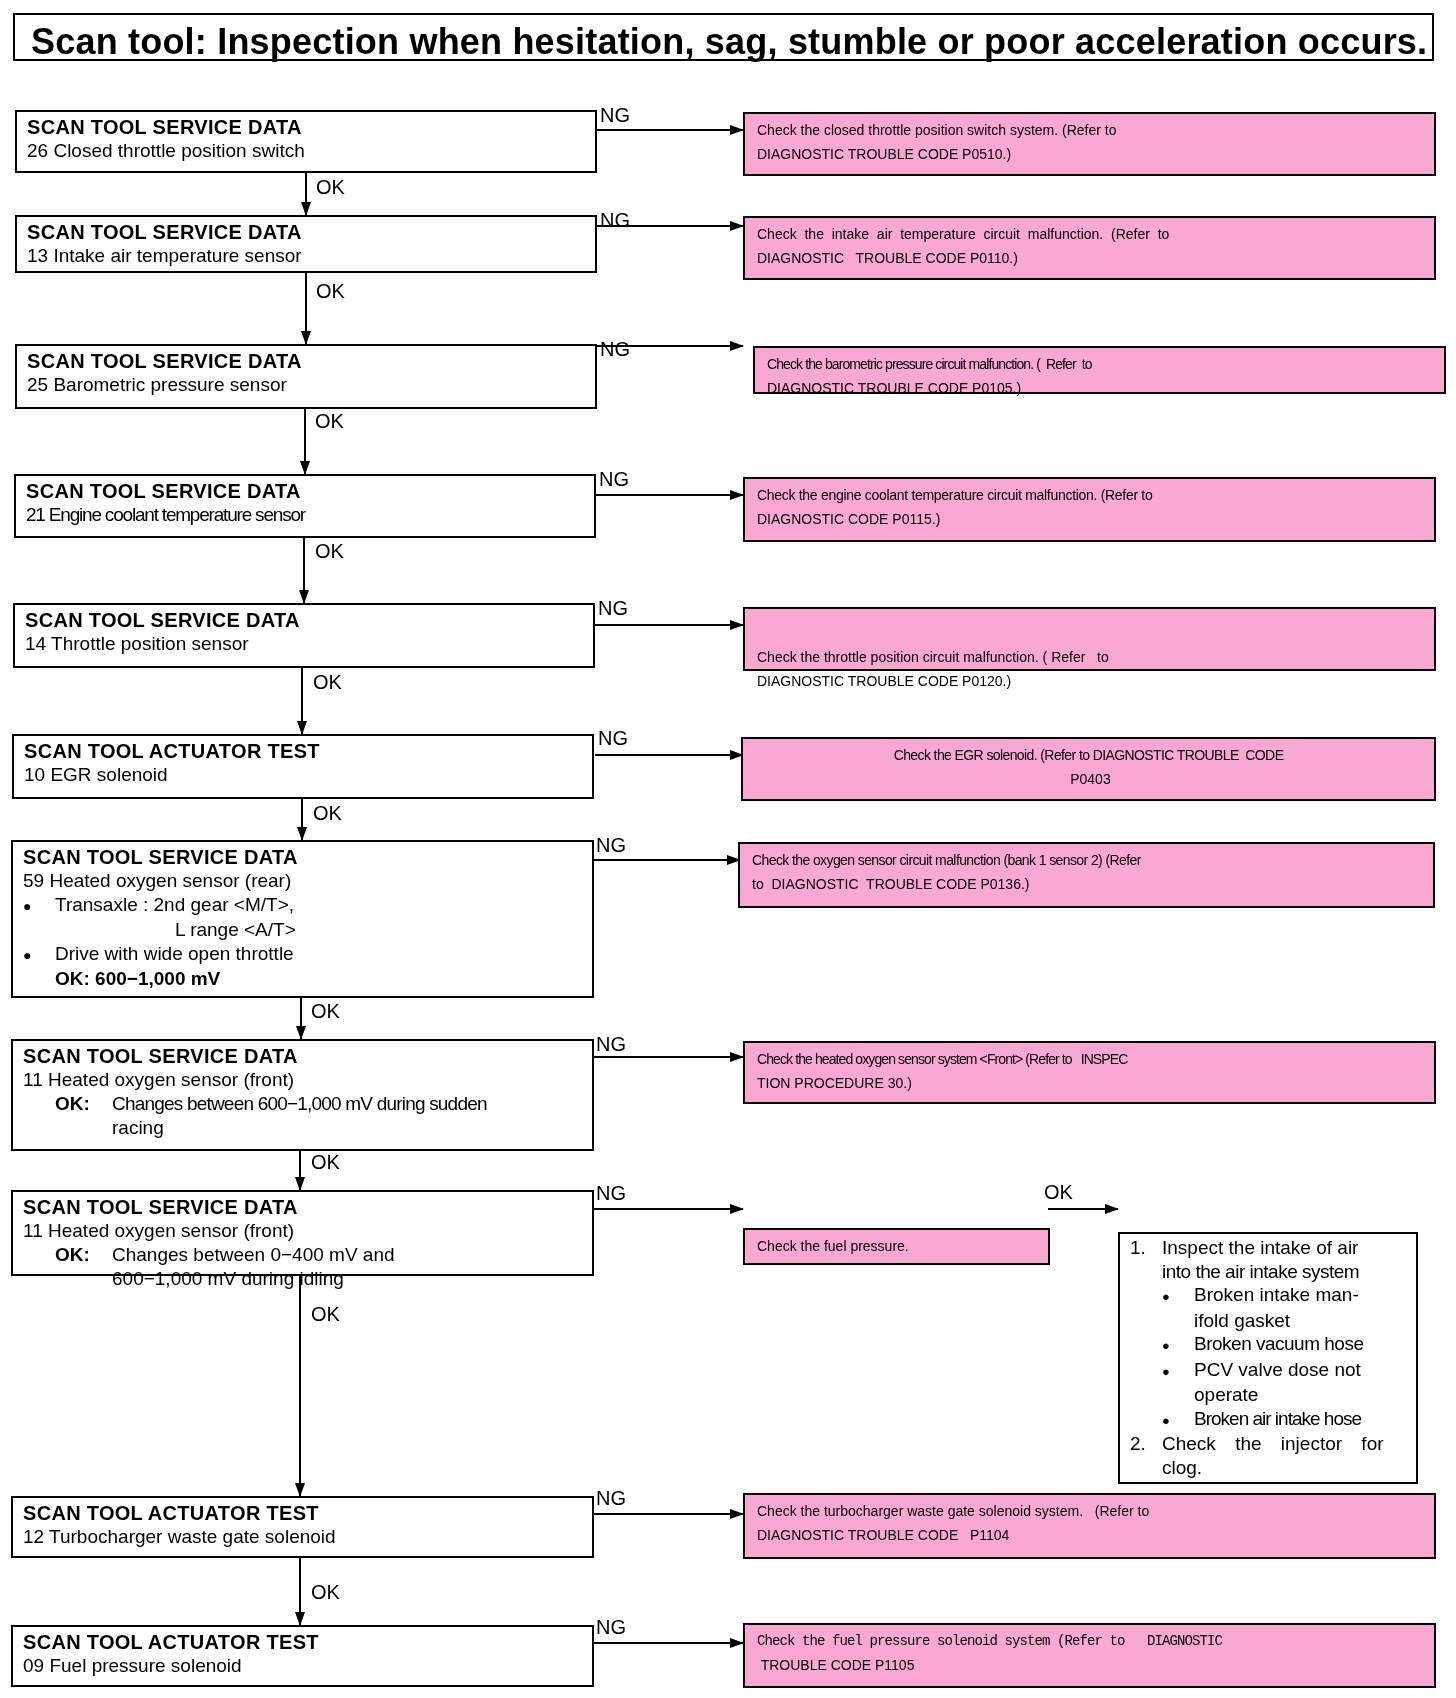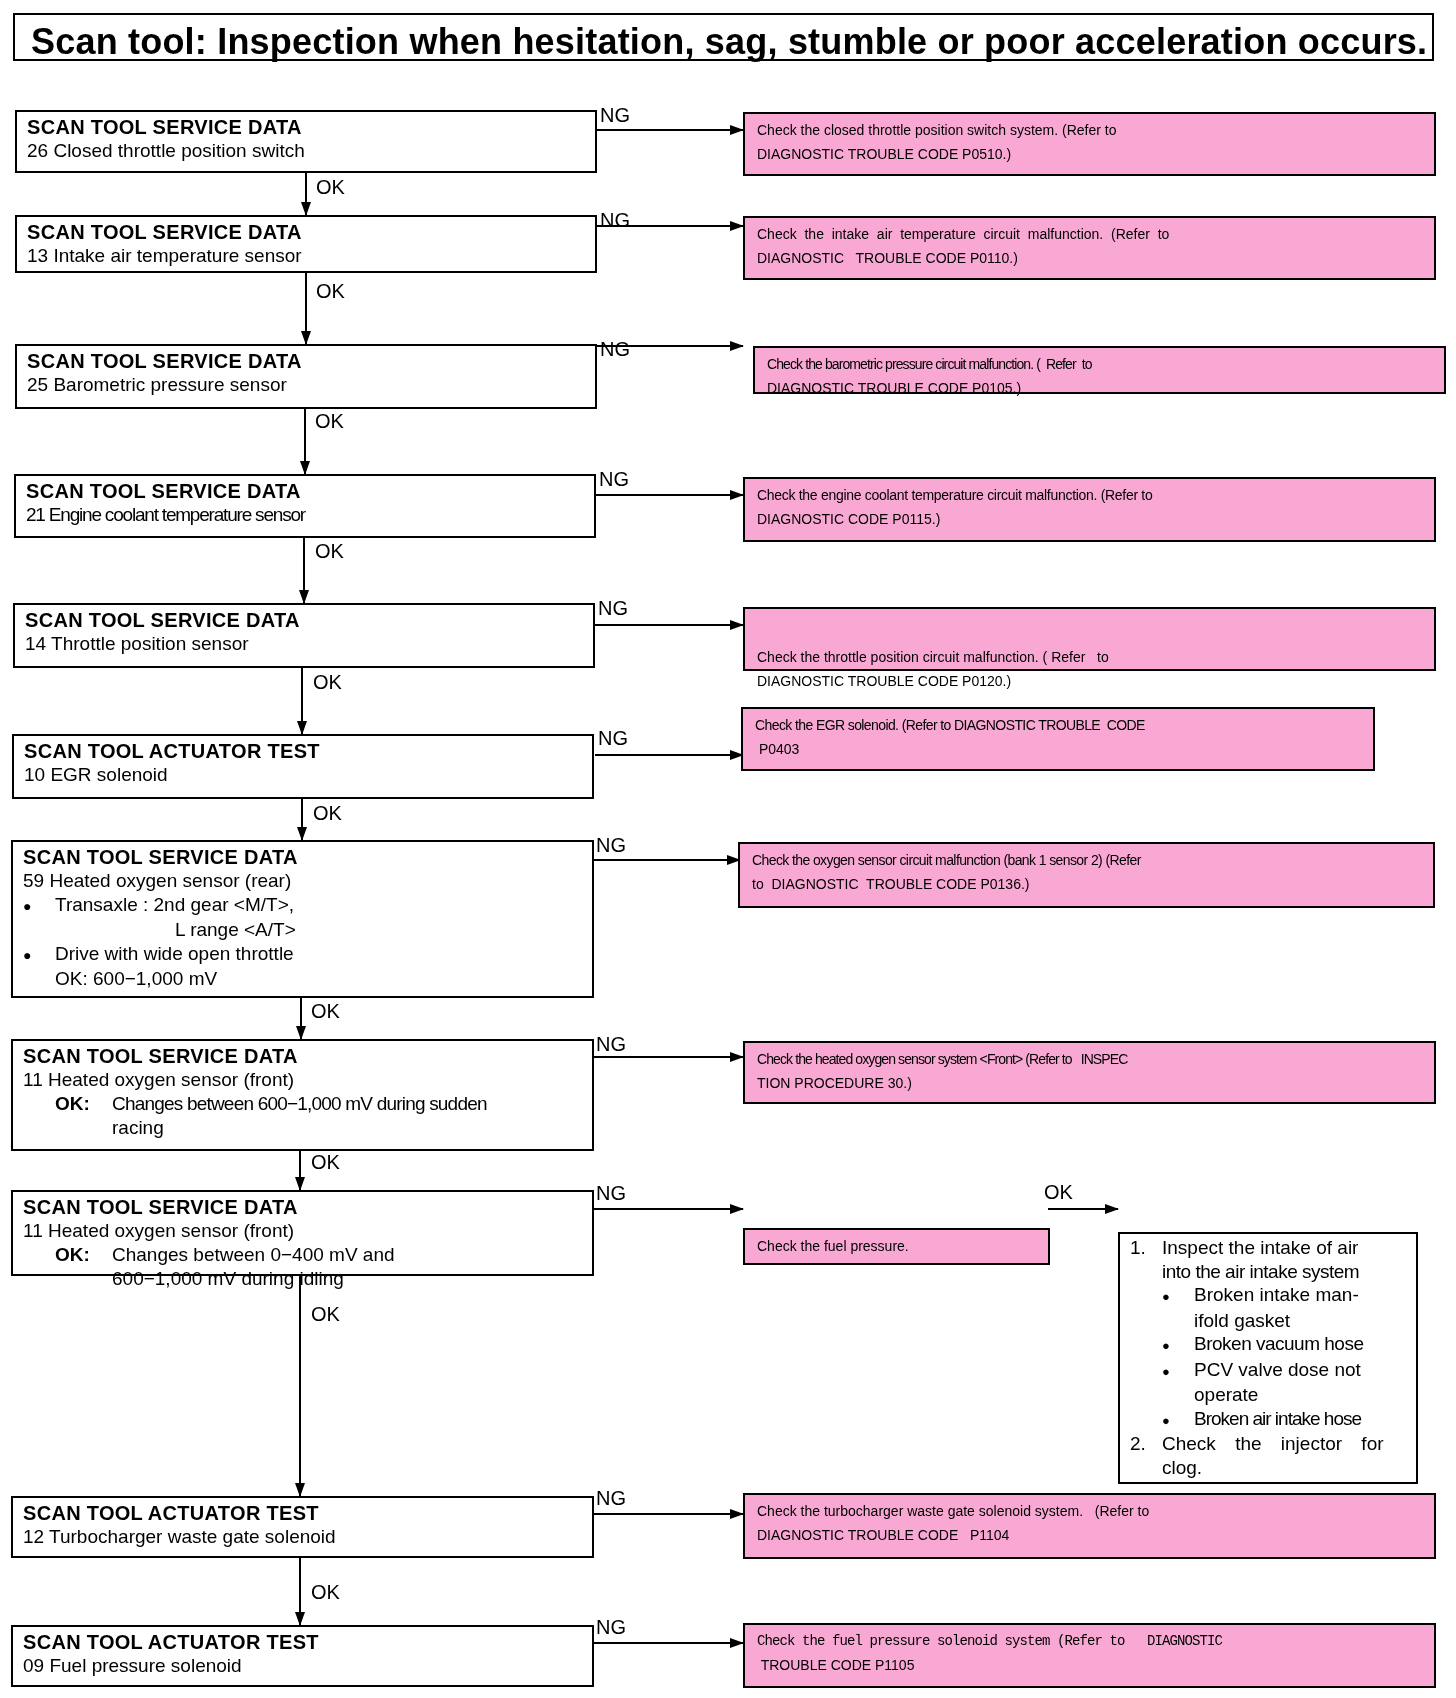--- a/index.html
+++ b/index.html
@@ -92,21 +92,21 @@
 <div class="box" style="left:12px;top:734px;width:582px;height:65px;">
   <div class="head">SCAN TOOL ACTUATOR TEST</div>
   <div class="line">10 EGR solenoid</div>
 </div>
 <div class="box" style="left:11px;top:840px;width:583px;height:158px;">
   <div class="head">SCAN TOOL SERVICE DATA</div>
   <div class="line">59 Heated oxygen sensor (rear)</div>
   <div class="line bullet">Transaxle : 2nd gear &lt;M/T&gt;,</div>
   <div class="line indent2">L range &lt;A/T&gt;</div>
   <div class="line bullet">Drive with wide open throttle</div>
-  <div class="line indent1" style="font-weight:normal;">OK: 600−1,000 mV</div>
+  <div class="line indent1" style="font-weight:bold;">OK: 600−1,000 mV</div>
 </div>
 <div class="box" style="left:11px;top:1039px;width:583px;height:112px;">
   <div class="head">SCAN TOOL SERVICE DATA</div>
   <div class="line">11 Heated oxygen sensor (front)</div>
   <div class="line indent1">
     <span style="font-weight:bold;display:inline-block;width:57px;">OK:</span><span style="letter-spacing:-0.8px;">Changes between 600−1,000 mV during sudden</span>
   </div>
   <div class="line indent3" style="padding-left:89px;">racing</div>
 </div>
 <div class="box" style="left:11px;top:1190px;width:583px;height:86px;">
@@ -139,21 +139,21 @@
   <div class="line">DIAGNOSTIC TROUBLE CODE P0105.)</div>
 </div>
 <div class="rbox" style="left:743px;top:477px;width:693px;height:65px;">
   <div class="line" style="letter-spacing:-0.3px;">Check the engine coolant temperature circuit malfunction. (Refer to</div>
   <div class="line">DIAGNOSTIC CODE P0115.)</div>
 </div>
 <div class="rbox" style="left:743px;top:607px;width:693px;height:64px;">
   <div class="line" style="white-space:pre;margin-top:32px;">Check the throttle position circuit malfunction. ( Refer   to</div>
   <div class="line">DIAGNOSTIC TROUBLE CODE P0120.)</div>
 </div>
-<div class="rbox" style="left:741px;top:707px;width:634px;height:64px;">
+<div class="rbox" style="left:741px;top:737px;width:695px;height:64px;text-align:center;">
   <div class="line" style="letter-spacing:-0.6px;white-space:pre;">Check the EGR solenoid. (Refer to DIAGNOSTIC TROUBLE  CODE</div>
   <div class="line" style="white-space:pre;"> P0403</div>
 </div>
 <div class="rbox" style="left:738px;top:842px;width:697px;height:66px;">
   <div class="line" style="letter-spacing:-0.6px;">Check the oxygen sensor circuit malfunction (bank 1 sensor 2) (Refer</div>
   <div class="line" style="white-space:pre;">to  DIAGNOSTIC  TROUBLE CODE P0136.)</div>
 </div>
 <div class="rbox" style="left:743px;top:1041px;width:693px;height:63px;">
   <div class="line" style="letter-spacing:-0.9px;white-space:pre;">Check the heated oxygen sensor system &lt;Front&gt; (Refer to   INSPEC</div>
   <div class="line">TION PROCEDURE 30.)</div>

